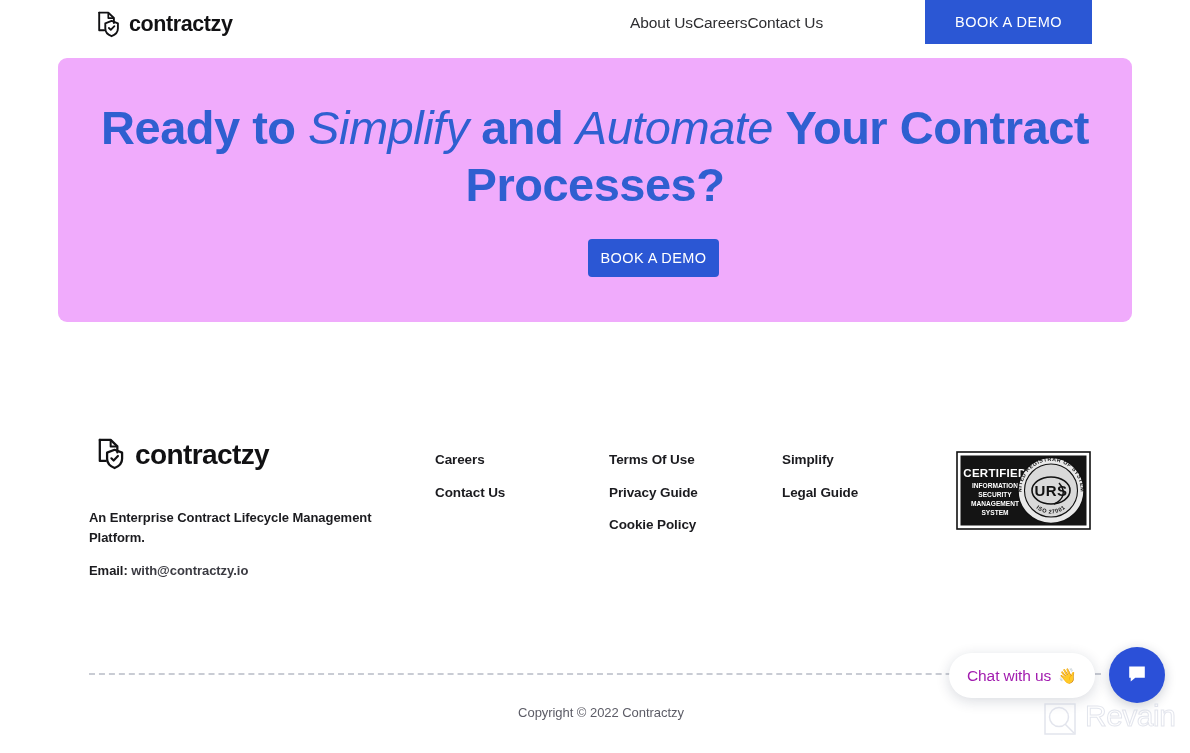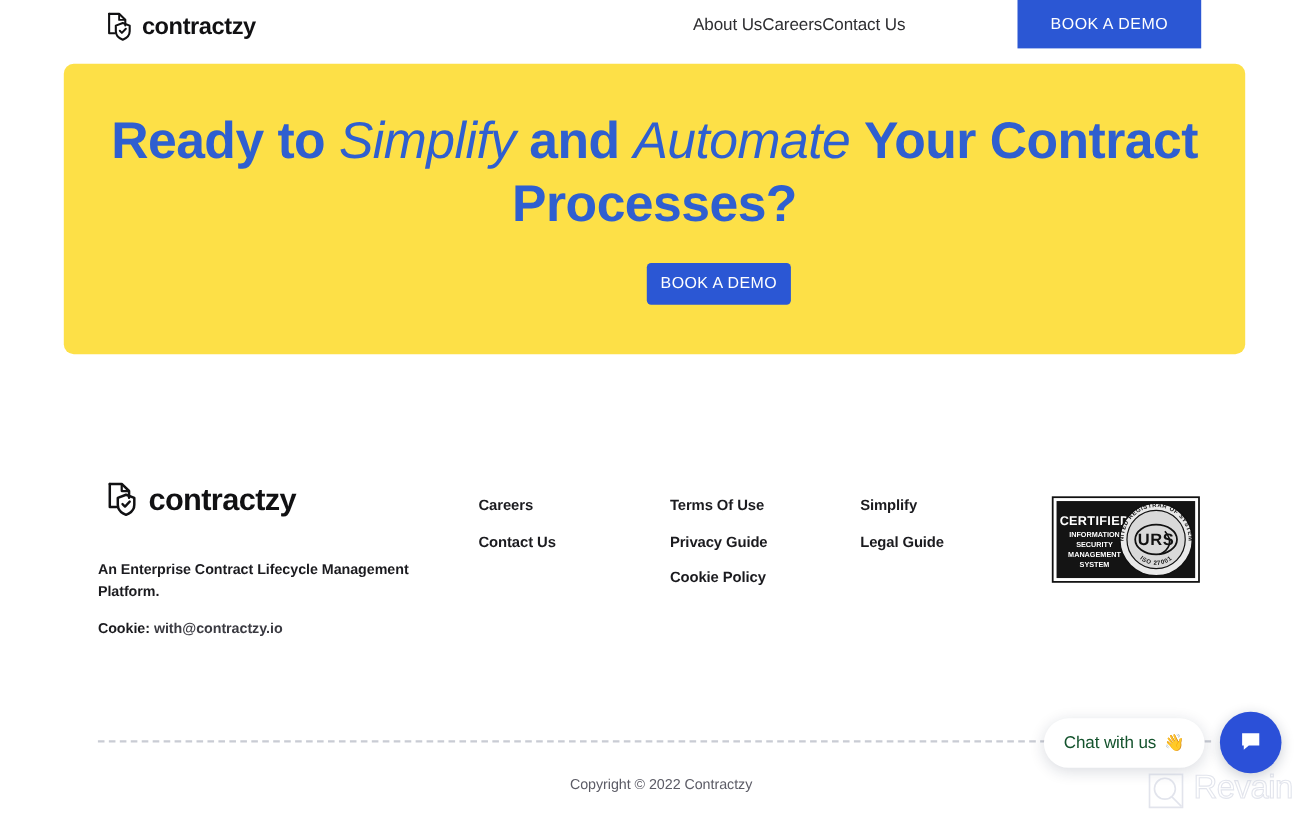--- a/index.html
+++ b/index.html
@@ -79,21 +79,21 @@
     justify-content: center;
   }
 
   
   .hero {
     position: absolute;
     left: 58px;
     top: 58px;
     width: 1074px;
     height: 264px;
-    background: #fde047;
+    background: #f0abfc;
     border-radius: 9px;
   }
 
   .hero-title {
     position: absolute;
     left: 0;
     right: 0;
     top: 41px;
     text-align: center;
     font-size: 47px;
@@ -220,21 +220,21 @@
     background: #ffffff;
     border-radius: 23px;
     box-shadow: 0 3px 14px rgba(20,30,60,0.16);
     display: flex;
     align-items: center;
     gap: 7px;
     cursor: pointer;
   }
   .chat-bubble-text {
     font-size: 15.5px;
-    color: #14532d;
+    color: #a21caf;
     white-space: nowrap;
     letter-spacing: -0.1px;
   }
   .chat-wave { font-size: 15px; line-height: 1; }
 
   .chat-fab {
     position: absolute;
     left: 1109px;
     top: 647px;
     width: 56px;
@@ -312,21 +312,21 @@
       <path d="M15.6 9.9l6.3 2.4v5.2c0 4.0-3.2 6.5-6.3 7.7c-3.1-1.2-6.3-3.7-6.3-7.7v-5.2z" fill="none" stroke="#111113" stroke-width="1.9" stroke-linejoin="round"></path>
       <path d="M12.9 17.0l1.9 1.9l3.6-3.8" fill="none" stroke="#111113" stroke-width="1.8" stroke-linecap="round" stroke-linejoin="round"></path>
     </svg>
   </span>
   <span class="brand-name">contractzy</span>
 </div>
 
 <p class="footer-tagline">An Enterprise Contract Lifecycle Management Platform.</p>
 
 <p class="footer-email">
-  <span>Cookie:</span>
+  <span>Email:</span>
   <span class="addr">with@contractzy.io</span>
 </p>
 
 <div class="link-col c1">
   <a class="footer-link" href="#">Careers</a>
   <a class="footer-link" href="#">Contact Us</a>
 </div>
 
 <div class="link-col c2">
   <a class="footer-link" href="#">Terms Of Use</a>

